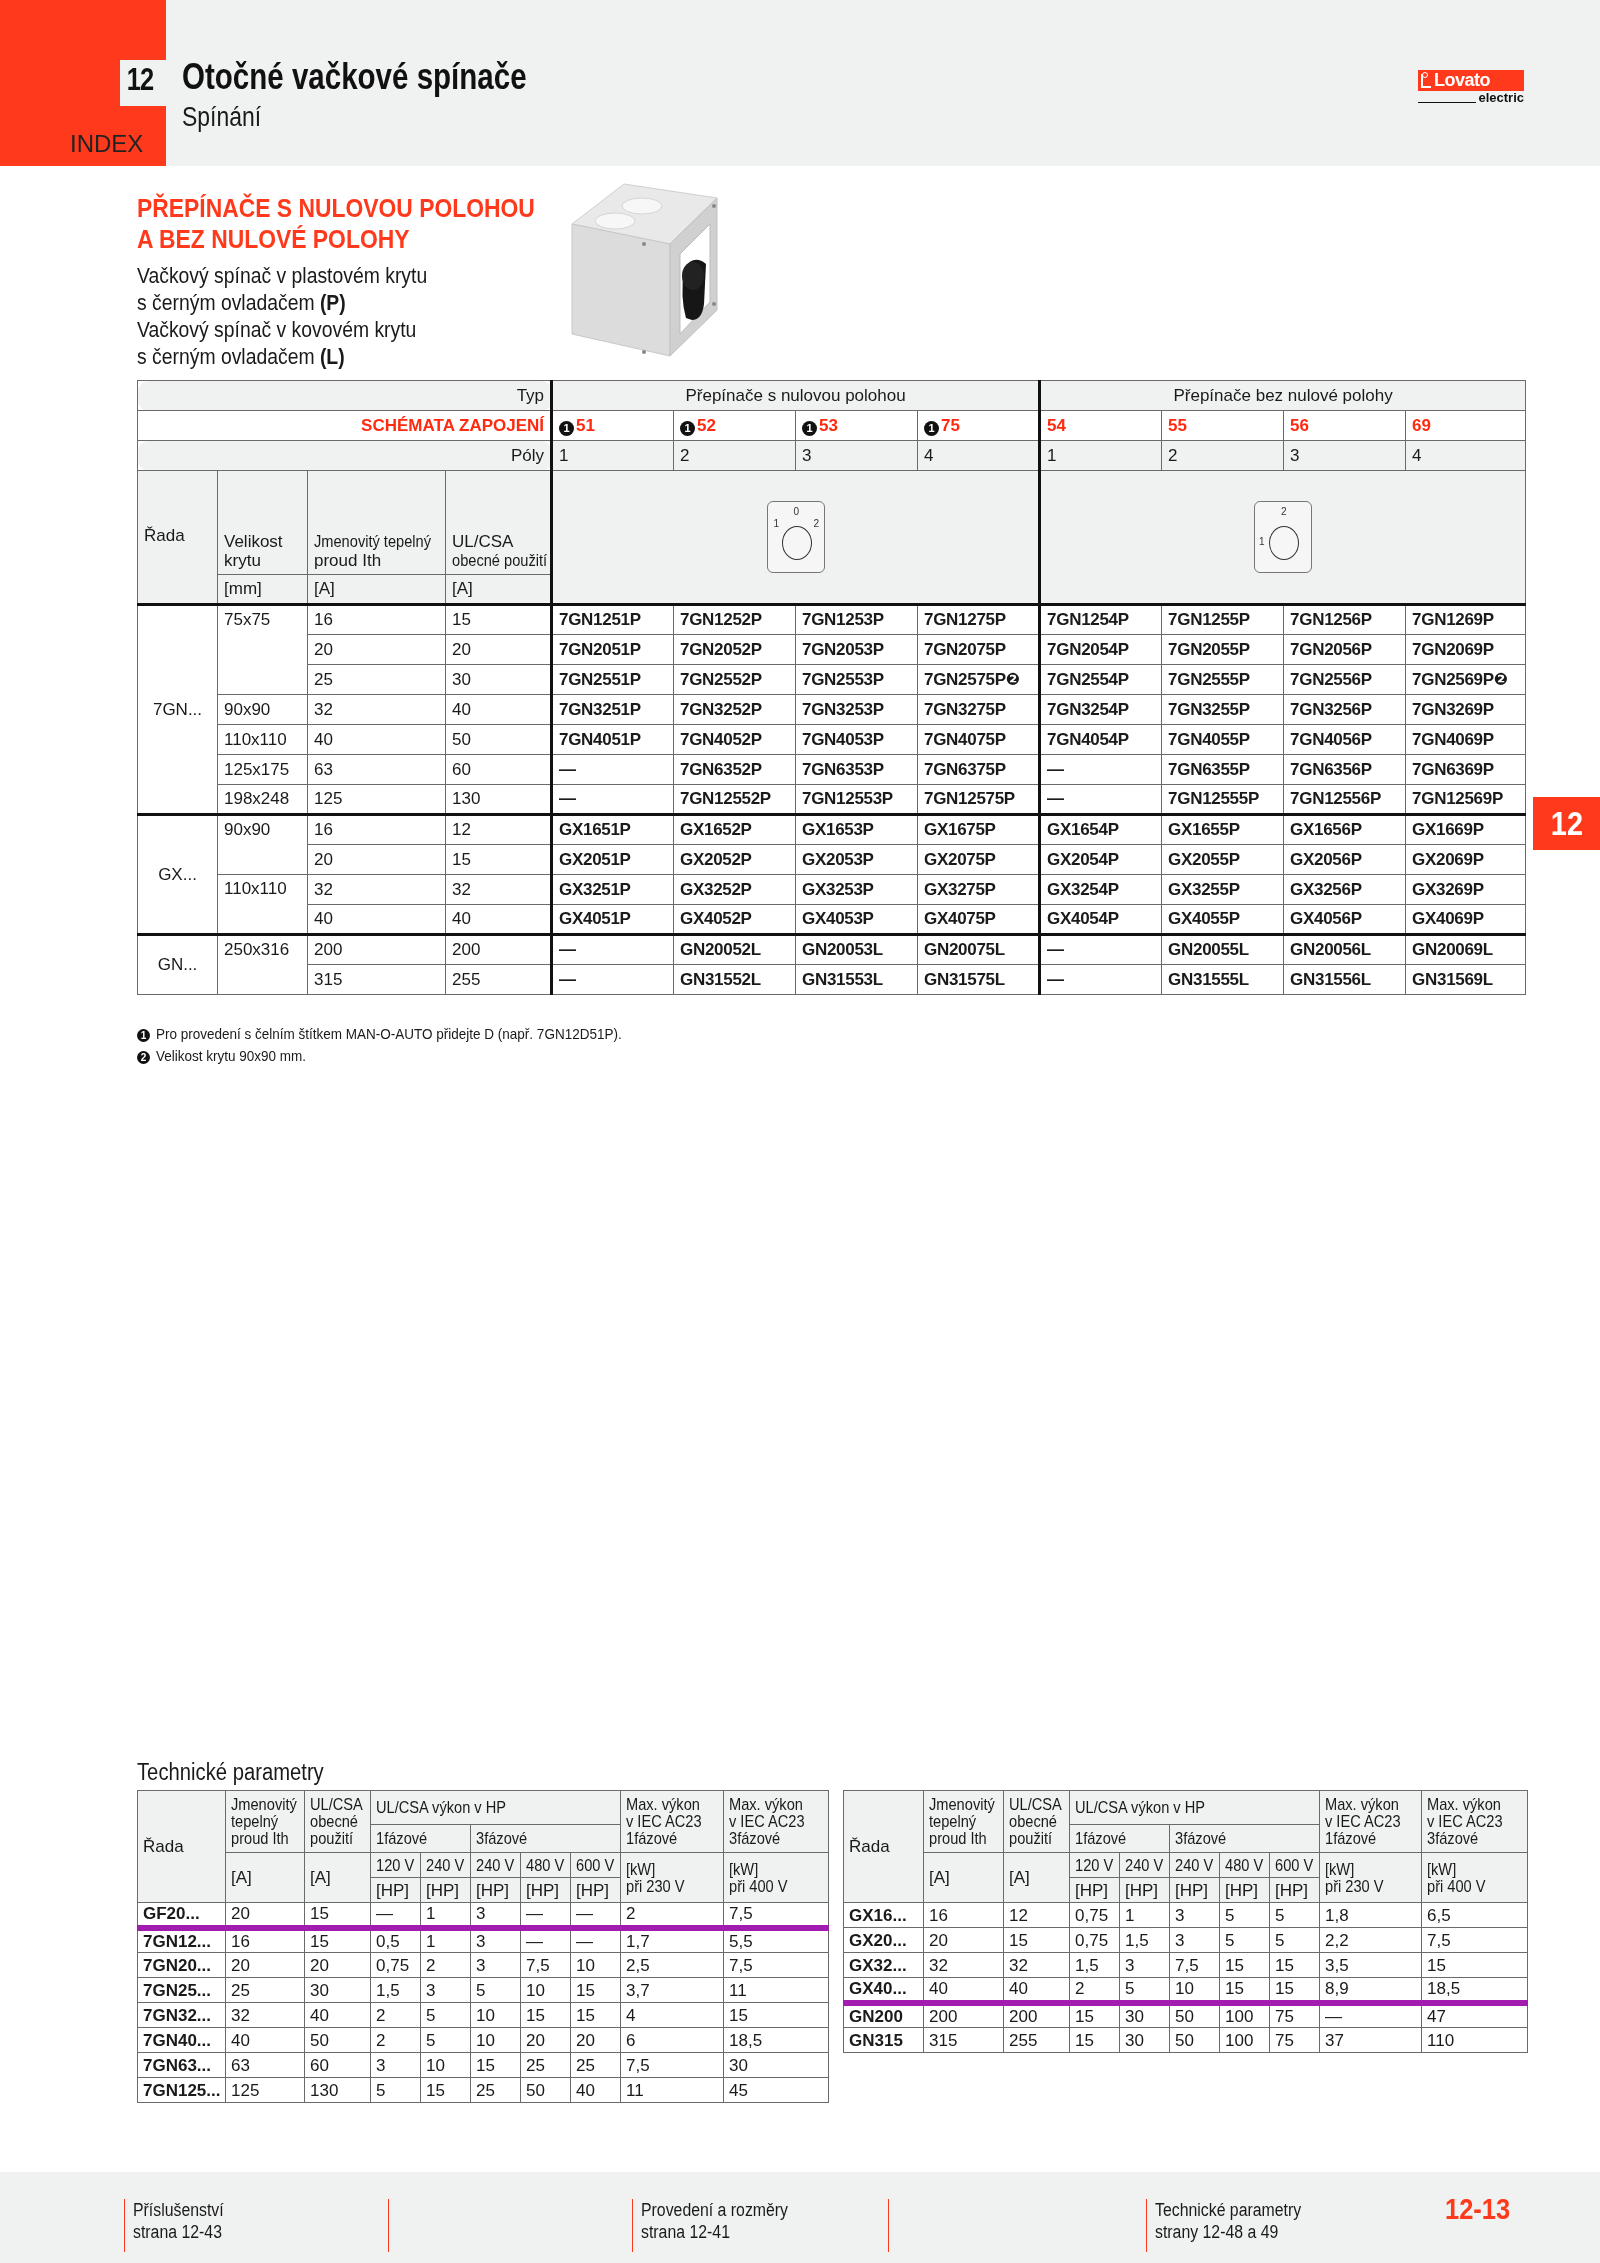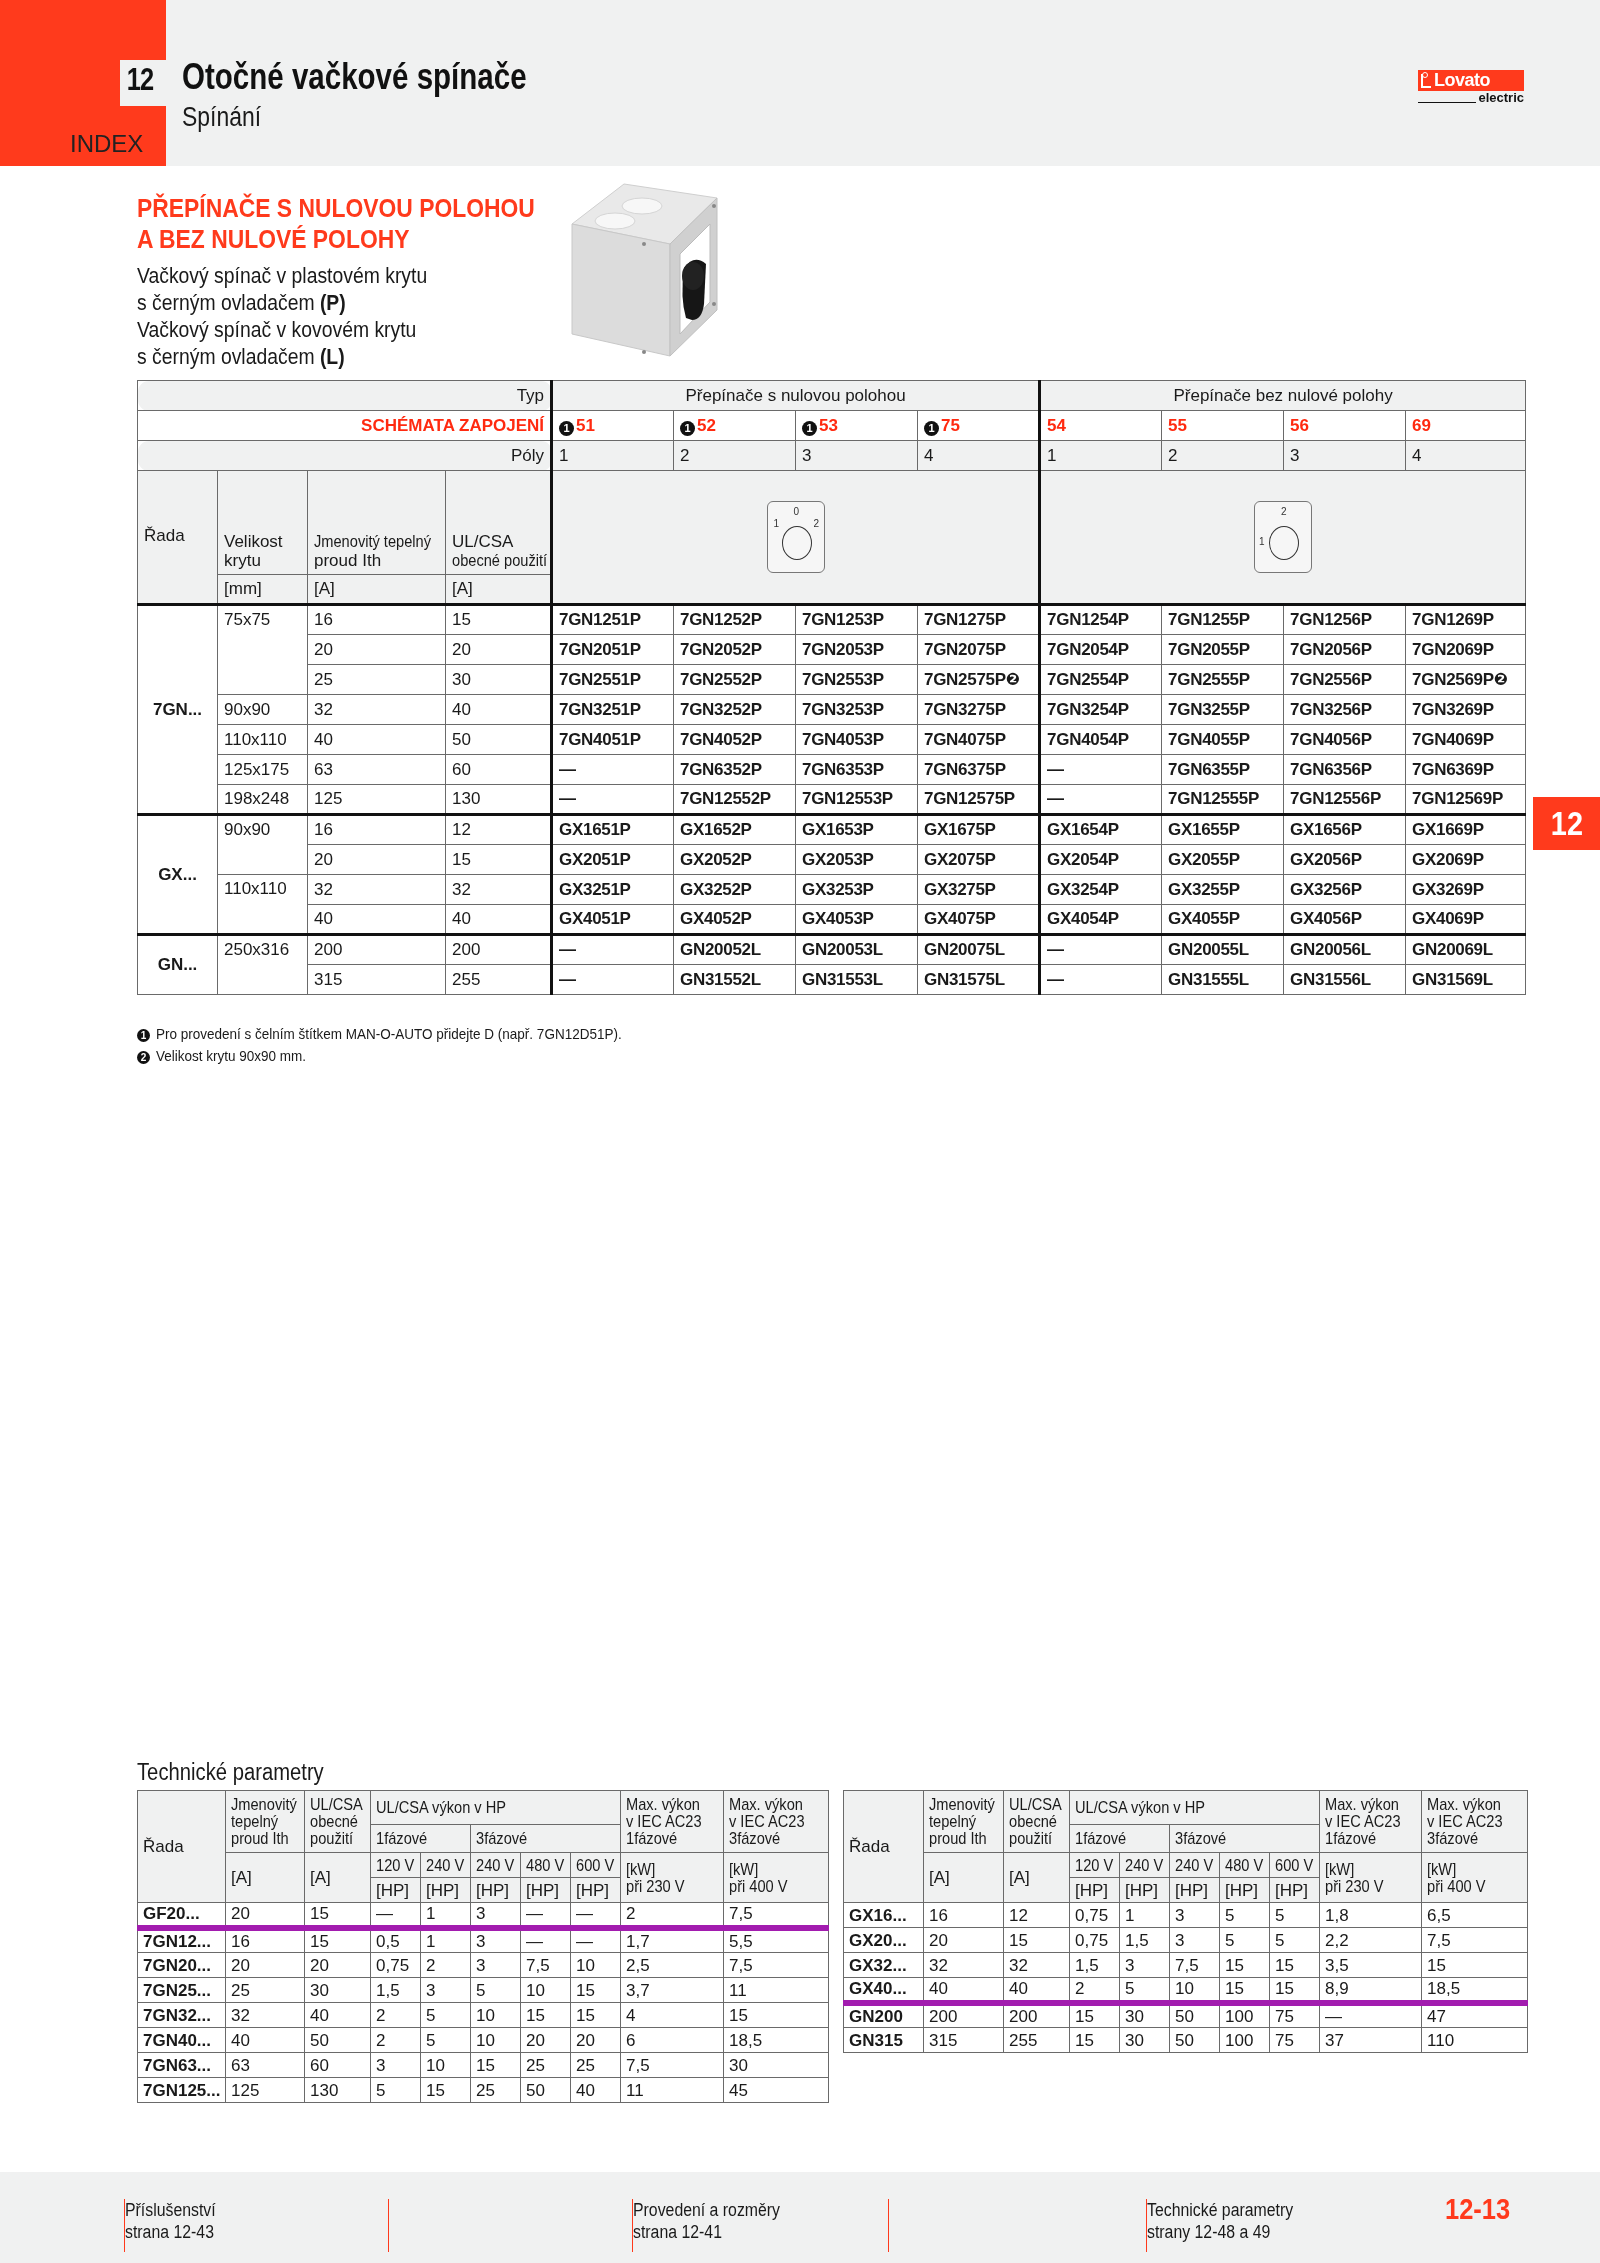--- a/index.html
+++ b/index.html
@@ -36,21 +36,21 @@
   .main-table { position: absolute; left: 137px; top: 380px; width: 1388px; font-size: 17px; table-layout: fixed; }
   .main-table td { border: 1px solid #6a6a6a; padding: 0 6px; height: 30px; white-space: nowrap; vertical-align: middle; }
   .main-table .grey td, .main-table td.grey { background: #f0f1f1; }
   .main-table .right { text-align: right; border-radius: 11px; }
   .main-table .center { text-align: center; }
   .main-table .red { color: #ff2a10; font-weight: bold; }
   .main-table .circ { display: inline-block; width: 15px; height: 15px; border-radius: 50%; background: #111; color: #fff; font-size: 11px; font-weight: bold; text-align: center; line-height: 15px; margin-right: 2px; vertical-align: -1px; }
   .main-table .code { font-weight: bold; letter-spacing: -0.3px; }
   .main-table .thick-left { border-left: 3px solid #111 !important; }
   .main-table .thick-top td { border-top: 3px solid #111; }
-  .main-table .series { font-weight: bold; }
+  .main-table .series { font-weight: normal; }
   .main-table .hdr-cell { vertical-align: bottom; padding-bottom: 4px; line-height: 19px; }
   .main-table .diagram-cell { height: 104px; margin-left: 24px; }
   .narrow { display: inline-block; transform: scaleX(0.86); transform-origin: left; }
 
   .dial { position: relative; width: 58px; height: 72px; border: 1px solid #777; border-radius: 6px; margin: 0 auto; background: #f6f6f6; }
   .dial .ring { position: absolute; left: 14px; top: 24px; width: 30px; height: 34px; border: 1px solid #333; border-radius: 50%; }
   .dial .lbl { position: absolute; font-size: 10px; color: #333; }
 
   .footnotes { position: absolute; left: 137px; top: 983px; font-size: 15px; line-height: 22px; color: #1a1a1a; margin-top: 40px; }
   .footnotes .circ2 { display: inline-block; width: 13px; height: 13px; border-radius: 50%; background: #111; color: #fff; font-size: 10px; text-align: center; line-height: 13px; margin-right: 6px; font-weight: bold; }
@@ -63,21 +63,21 @@
   .tech-right { left: 843px; width: 684px; }
   .tech-table td { border: 1px solid #6a6a6a; padding: 0 5px; height: 25px; white-space: nowrap; vertical-align: middle; line-height: 17px; }
   .tech-table .grey td, .tech-table td.grey { background: #f0f1f1; }
   .tech-table .row td { height: 25px; }
   .tech-table .rowname { font-weight: bold; }
   .tech-table .thick-top td { border-top: 6px solid #a21caf; }
   .tech-table .cell-inner { display: inline-block; transform: scaleX(0.86); transform-origin: left; }
 
   
   .footer { position: absolute; left: 0; top: 2172px; width: 1600px; height: 91px; background: #f0f1f1; }
-  .footer-link { position: absolute; top: 27px; height: 53px; border-left: 1px solid #ff3a1c; font-size: 18px; line-height: 22px; color: #1a1a1a; }
+  .footer-link { position: absolute; top: 27px; height: 53px; border-left: 1px solid #ff3a1c; padding-left: 8px; font-size: 18px; line-height: 22px; color: #1a1a1a; }
   .footer-divider { position: absolute; top: 27px; height: 53px; border-left: 1px solid #ff3a1c; }
   .footer-link span { display: block; transform: scaleX(0.88); transform-origin: left; white-space: nowrap; }
   .page-number { position: absolute; left: 1445px; top: 2192px; font-size: 30px; font-weight: bold; color: #ff3a1c; transform: scaleX(0.85); transform-origin: left; }
 </style>
 </head>
 <body>
 
 <div class="header-band"></div>
 <div class="index-block"></div>
 <div class="chapter-num-box"></div>

